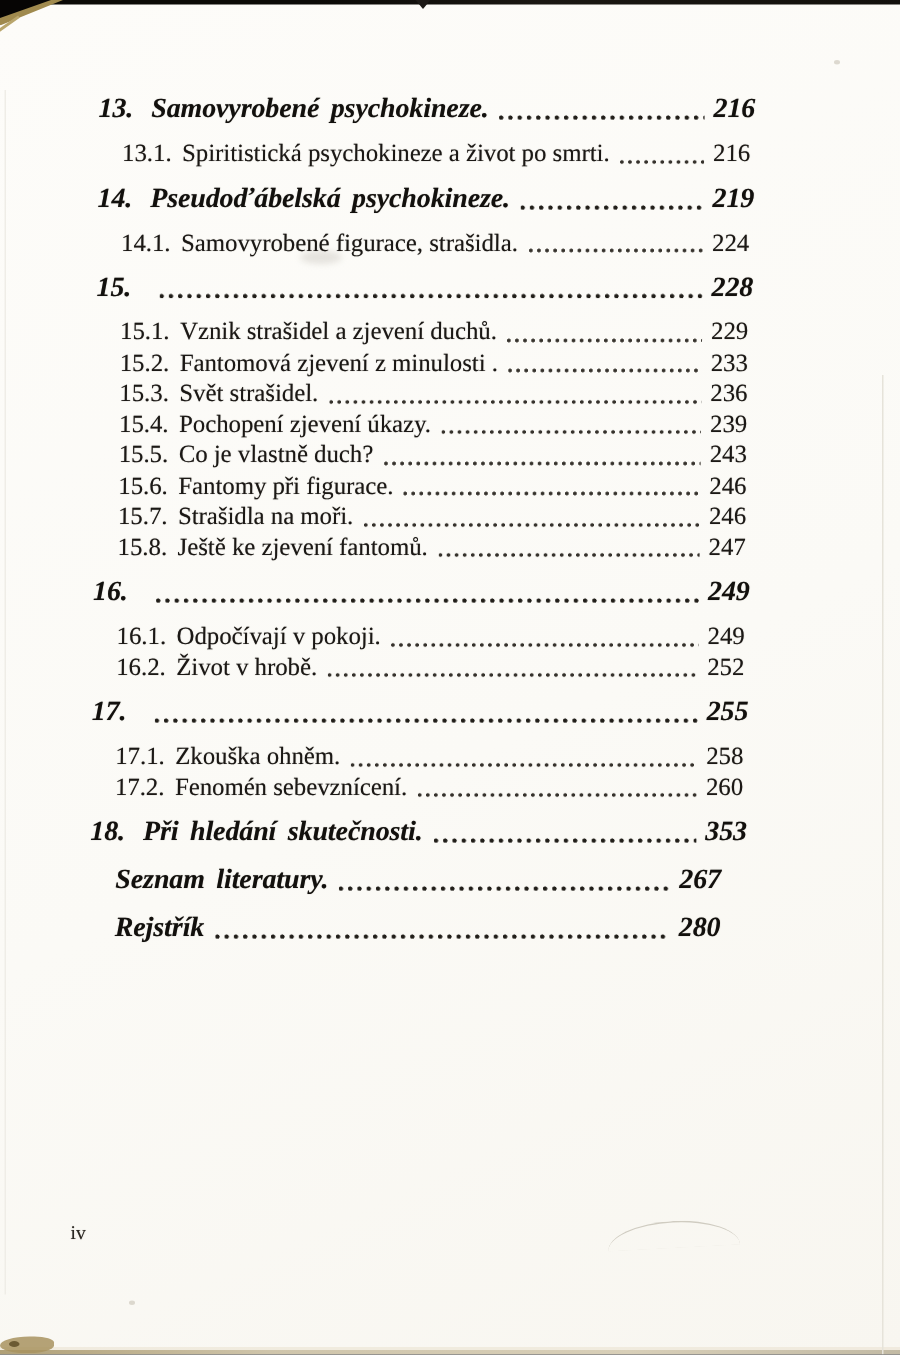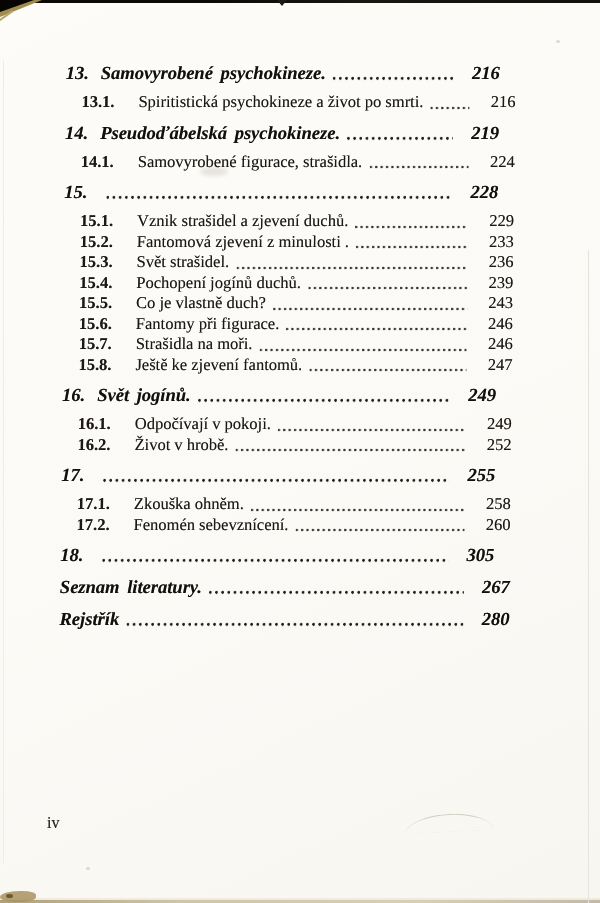--- a/index.html
+++ b/index.html
@@ -13,44 +13,44 @@
   .toc {
     position:absolute; left:66px; top:53px; width:450px;
     transform:skewX(-0.65deg); transform-origin:top left;
     text-shadow:0 0 0.6px rgba(42,37,30,0.55);
   }
   .row { display:flex; align-items:baseline; }
   .row .num:empty { display:none; }
   .sub {
     font-size:16.5px; line-height:20.5px; padding-left:16px; color:#1b1815;
   }
-  .sub .num { margin-right:24px;font-weight:bold; }
+  .sub .num { margin-right:7px; }
   .chapter, .back {
     font-weight:700; font-style:italic; font-size:18.5px; line-height:24px;
     color:#12100d; word-spacing:3px;
   }
-  .chapter { margin:8px 16px 7px 0; }
-  .back { margin:8px 0; }
+  .chapter { margin:8px 0 7px 0; }
+  .back { margin:8px 17px; }
   .chapter .num { margin-right:12px; }
   .title { white-space:nowrap; }
   .leader {
     flex:1 1 auto; min-width:10px; align-self:flex-end; height:4px;
     margin:0 6px 3px 7px;
     background-image:radial-gradient(circle at 1.2px 2px, #35312b 1.05px, transparent 1.4px);
     background-size:5.4px 4px; background-repeat:repeat-x; background-position:left bottom;
   }
   .chapter .leader, .back .leader {
     height:5px; margin-bottom:4px;
     background-image:radial-gradient(circle at 1.4px 2.4px, #211e19 1.3px, transparent 1.65px);
     background-size:6.2px 5px;
   }
-  .pagenum { min-width:40px; text-align:right; white-space:nowrap; }
+  .pagenum { min-width:40px; text-align:left; white-space:nowrap; }
   
   .footer-num {
-    position:absolute; left:47px; top:814px; font-size:16px; color:#2a2722;
+    position:absolute; left:47px; top:814px; font-size:13px; color:#2a2722;
     text-shadow:0 0 0.6px rgba(42,37,30,0.5);
   }
   
   .artifact { position:absolute; pointer-events:none; }
   .top-bar { top:0; left:0; width:100%; height:2.5px;
     background:linear-gradient(to right,#0b0a07 0%,#0b0a07 35%,#1a1712 60%,#12100c 100%); }
   .wedge-gold { top:0; left:0; width:42px; height:17px; background:#a08a4e;
     clip-path:polygon(0 0,42px 0,0 17px); }
   .wedge-black { top:0; left:0; width:34px; height:12px; background:#060504;
     clip-path:polygon(0 0,34px 0,0 12px); }
@@ -142,21 +142,21 @@
     <span class="pagenum">233</span>
   </div>
       <div class="row sub">
     <span class="num">15.3.</span>
     <span class="title">Svět strašidel.</span>
     <span class="leader"></span>
     <span class="pagenum">236</span>
   </div>
       <div class="row sub">
     <span class="num">15.4.</span>
-    <span class="title">Pochopení jogínů duchů.</span>
+    <span class="title">Pochopení zjevení úkazy.</span>
     <span class="leader"></span>
     <span class="pagenum">239</span>
   </div>
       <div class="row sub">
     <span class="num">15.5.</span>
     <span class="title">Co je vlastně duch?</span>
     <span class="leader"></span>
     <span class="pagenum">243</span>
   </div>
       <div class="row sub">
@@ -172,21 +172,20 @@
     <span class="pagenum">246</span>
   </div>
       <div class="row sub">
     <span class="num">15.8.</span>
     <span class="title">Ještě ke zjevení fantomů.</span>
     <span class="leader"></span>
     <span class="pagenum">247</span>
   </div>
       <div class="row chapter">
     <span class="num">16.</span>
-    <span class="title">Svět jogínů.</span>
     <span class="leader"></span>
     <span class="pagenum">249</span>
   </div>
       <div class="row sub">
     <span class="num">16.1.</span>
     <span class="title">Odpočívají v pokoji.</span>
     <span class="leader"></span>
     <span class="pagenum">249</span>
   </div>
       <div class="row sub">
@@ -207,22 +206,23 @@
     <span class="pagenum">258</span>
   </div>
       <div class="row sub">
     <span class="num">17.2.</span>
     <span class="title">Fenomén sebevznícení.</span>
     <span class="leader"></span>
     <span class="pagenum">260</span>
   </div>
       <div class="row chapter">
     <span class="num">18.</span>
-    <span class="leader"></span>
-    <span class="pagenum">305</span>
+    <span class="title">Při hledání skutečnosti.</span>
+    <span class="leader"></span>
+    <span class="pagenum">353</span>
   </div>
       <div class="row back">
 
     <span class="title">Seznam literatury.</span>
     <span class="leader"></span>
     <span class="pagenum">267</span>
   </div>
       <div class="row back">
 
     <span class="title">Rejstřík</span>

